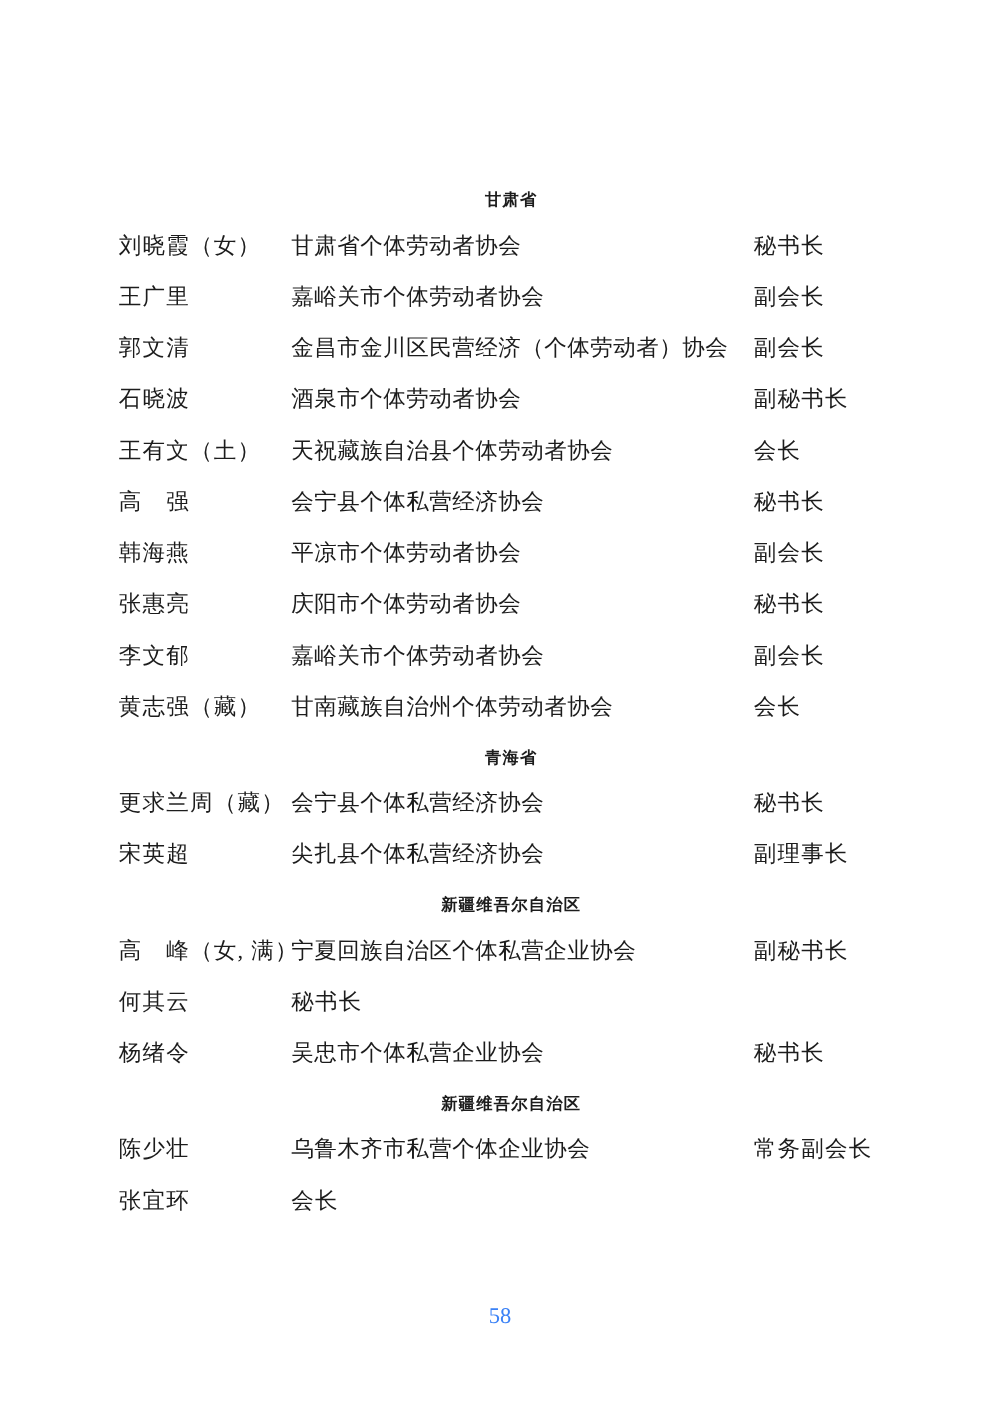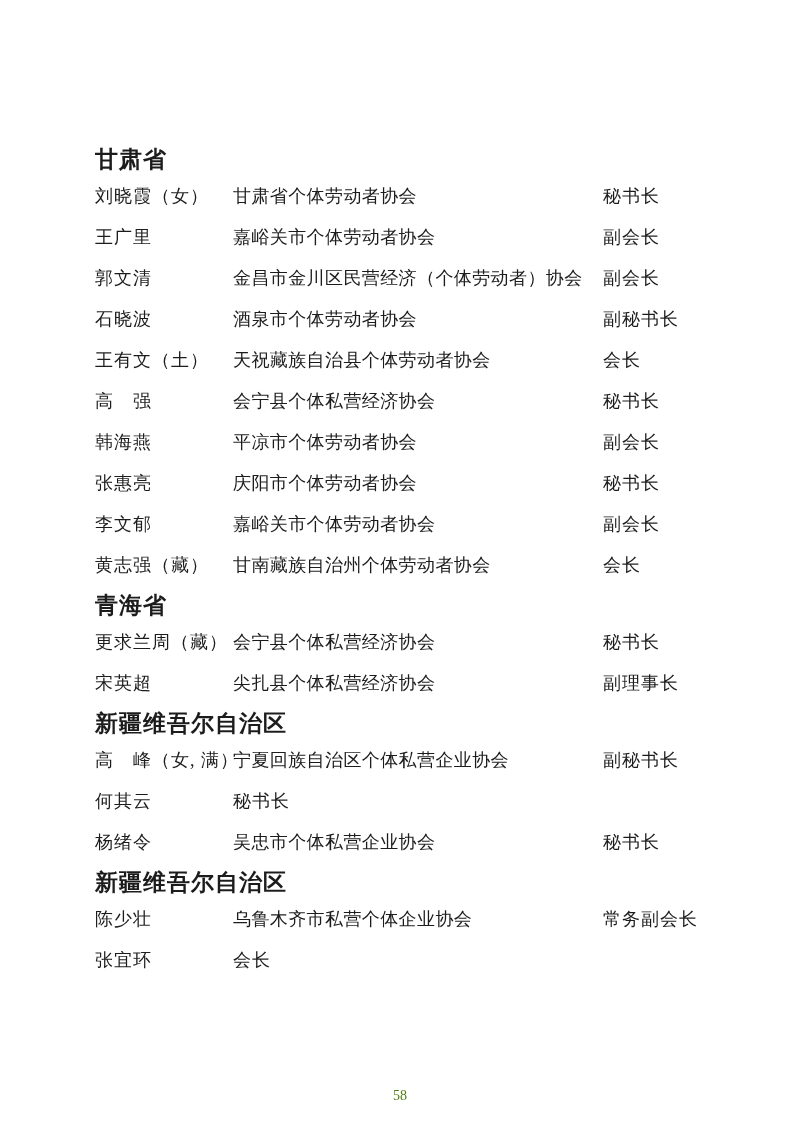--- a/index.html
+++ b/index.html
@@ -19,24 +19,25 @@
   .content {
     position: absolute;
     left: 95px;
     top: 150px;
     width: 628px;
   }
   .province-section { display: block; }
   .province-heading {
     font-family: "Liberation Sans", sans-serif;
     font-weight: 700;
-    font-size: 23px;
+    font-size: 13px;
     line-height: 19px;
     letter-spacing: 1px;
     margin: 7px 0 17px 0;
+    text-align: center;
   }
   .province-section:first-child .province-heading {
     margin-top: 0;
   }
   .row {
     display: flex;
     align-items: flex-end;
     font-size: 18px;
     line-height: 20px;
     margin-bottom: 21px;
@@ -52,26 +53,26 @@
     width: 370px;
     letter-spacing: 0.4px;
   }
   .col-role {
     flex: 0 0 auto;
     letter-spacing: 1px;
     font-family: Liberation Serif, serif;
   }
   .page-number {
     position: absolute;
-    top: 1088px;
+    top: 1042px;
     left: 0;
     width: 100%;
     text-align: center;
-    font-size: 14px;
-    color: #4d7c0f;
+    font-size: 18px;
+    color: #3b82f6;
   }
 </style>
 </head>
 <body>
 
 <main class="doc-page">
   <div class="content" id="content">
   <section class="province-section">
     <h2 class="province-heading">甘肃省</h2>
 

